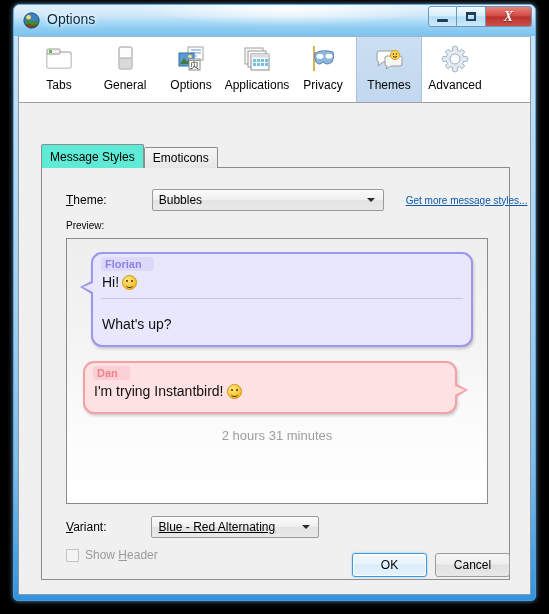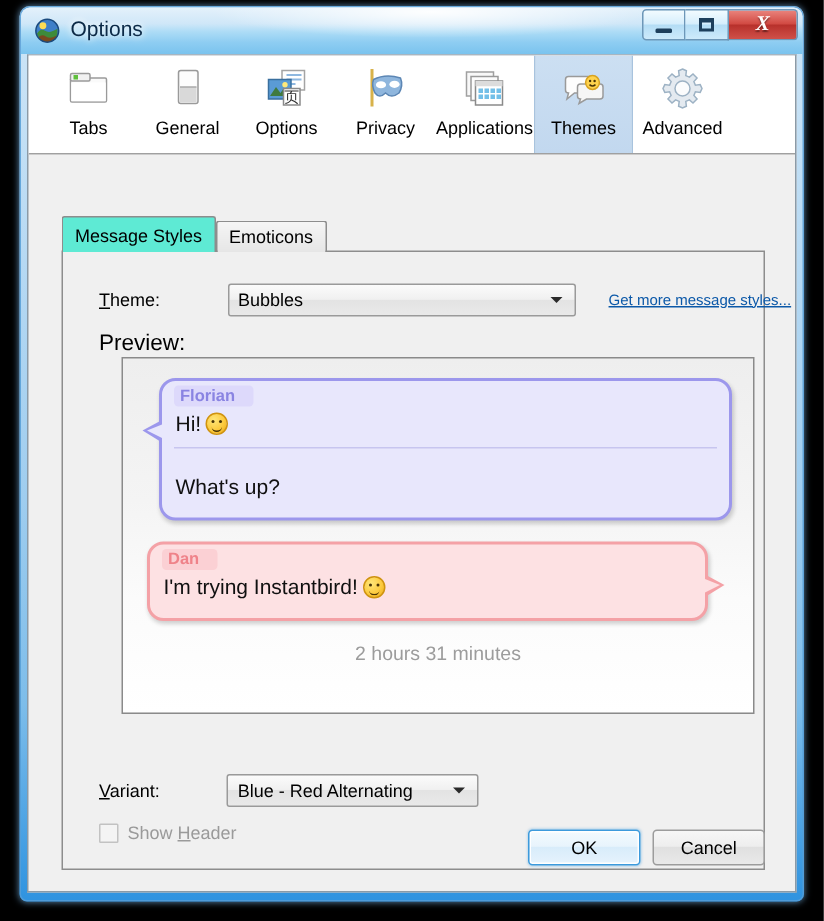--- a/index.html
+++ b/index.html
@@ -283,36 +283,35 @@
     color: #0b58a8;
     text-decoration: underline;
     margin-left: 22px;
     white-space: nowrap;
     cursor: pointer;
   }
 
   #preview-label {
     position: absolute;
     left: 24px; top: 52px;
-    font-size: 15px;
+    font-size: 10px;
     color: #000;
   }
 
   
   #preview-box {
     position: absolute;
     left: 24px;
     top: 70px;
     width: 422px;
-    height: 238px;
+    height: 266px;
     border: 1px solid #8a8a8a;
     background: linear-gradient(180deg, #eeeeee 0%, #f4f4f4 40%, #fbfbfb 68%, #ffffff 100%);
     box-sizing: border-box;
     overflow: hidden;
-    margin-left: 15px;
   }
 
   .bubble-wrap {
     position: relative;
     margin: 0;
   }
 
   .bubble {
     position: relative;
     border-radius: 11px;
@@ -433,21 +432,21 @@
     margin-top: 14px;
   }
 
   
   #variant-row {
     position: absolute;
     left: 24px; top: 348px;
     display: flex;
     align-items: center;
   }
-  #variant-combo { width: 168px; }
+  #variant-combo { width: 168px; text-decoration: underline; }
 
   #show-header-row {
     position: absolute;
     left: 24px; top: 380px;
     display: flex;
     align-items: center;
   }
   .checkbox {
     width: 13px; height: 13px;
     border: 1px solid #c2c2c2;
@@ -556,32 +555,20 @@
             <line x1="16" y1="10" x2="26" y2="10" stroke="#8fb8e0" stroke-width="1.4"></line>
             <line x1="16" y1="13" x2="22" y2="13" stroke="#8fb8e0" stroke-width="1.4"></line>
             <rect x="4" y="10" width="15" height="13" fill="#5a9bd5" stroke="#3a6f9e" stroke-width="1"></rect>
             <path d="M5 21 L9 15 L12 19 L14 16 L18 21 Z" fill="#3f7a3f"></path>
             <circle cx="15" cy="13.5" r="1.8" fill="#ffe97a"></circle>
             <rect x="14" y="16" width="11" height="11" fill="#ffffff" stroke="#8a8a8a" stroke-width="1"></rect>
             <text x="19.5" y="25" font-size="10" text-anchor="middle" fill="#333" font-family="DejaVu Sans, sans-serif">页</text>
           </svg>
         </span>
         <span class="tb-label">Options</span>
-      </div>
-
-      <div class="tb-item">
-        <span class="tb-icon">
-          <svg width="32" height="32" viewBox="0 0 32 32">
-            <rect x="6" y="3" width="2" height="25" fill="#d8b24a"></rect>
-            <path d="M8 10 Q16 6 26 9 Q28 14 25 19 Q20 23 16 19 Q12 23 9 19 Q6.5 14 8 10Z" fill="#8fb6dd" stroke="#5c86b4" stroke-width="1"></path>
-            <ellipse cx="13" cy="13.5" rx="3.4" ry="2.4" fill="#ffffff"></ellipse>
-            <ellipse cx="22" cy="13.2" rx="3.4" ry="2.4" fill="#ffffff"></ellipse>
-          </svg>
-        </span>
-        <span class="tb-label">Privacy</span>
       </div>
 
       <div class="tb-item">
         <span class="tb-icon">
           <svg width="32" height="32" viewBox="0 0 32 32">
             <rect x="4" y="5" width="18" height="16" fill="#f8f8f8" stroke="#a0a0a0" stroke-width="1"></rect>
             <rect x="7" y="8" width="18" height="16" fill="#fcfcfc" stroke="#9a9a9a" stroke-width="1"></rect>
             <rect x="10" y="11" width="18" height="16" fill="#ffffff" stroke="#8a8a8a" stroke-width="1"></rect>
             <rect x="10" y="11" width="18" height="3.5" fill="#dcdcdc"></rect>
             <g fill="#73bfe8">
@@ -592,20 +579,32 @@
               <rect x="12" y="20" width="3" height="3"></rect>
                 <rect x="16" y="20" width="3" height="3"></rect>
               <rect x="20" y="20" width="3" height="3"></rect>
                 <rect x="24" y="20" width="3" height="3"></rect>
             </g>
           </svg>
         </span>
         <span class="tb-label">Applications</span>
       </div>
 
+      <div class="tb-item">
+        <span class="tb-icon">
+          <svg width="32" height="32" viewBox="0 0 32 32">
+            <rect x="6" y="3" width="2" height="25" fill="#d8b24a"></rect>
+            <path d="M8 10 Q16 6 26 9 Q28 14 25 19 Q20 23 16 19 Q12 23 9 19 Q6.5 14 8 10Z" fill="#8fb6dd" stroke="#5c86b4" stroke-width="1"></path>
+            <ellipse cx="13" cy="13.5" rx="3.4" ry="2.4" fill="#ffffff"></ellipse>
+            <ellipse cx="22" cy="13.2" rx="3.4" ry="2.4" fill="#ffffff"></ellipse>
+          </svg>
+        </span>
+        <span class="tb-label">Privacy</span>
+      </div>
+
       <div class="tb-item selected">
         <span class="tb-icon">
           <svg width="32" height="32" viewBox="0 0 32 32">
             <path d="M4 10 Q4 8 6 8 L21 8 Q23 8 23 10 L23 17 Q23 19 21 19 L10 19 L5 23 L6 19 Q4 19 4 17 Z" fill="#fdfdfd" stroke="#9a9a9a" stroke-width="1"></path>
             <path d="M12 15 Q12 13 14 13 L27 13 Q29 13 29 15 L29 21 Q29 23 27 23 L18 23 L13 26 L14 23 Q12 23 12 21 Z" fill="#f6f6f6" stroke="#9a9a9a" stroke-width="1"></path>
             <circle cx="22" cy="12" r="4.6" fill="#ffd34d" stroke="#d8a321" stroke-width="1"></circle>
             <circle cx="20.4" cy="11" r="0.8" fill="#4a3406"></circle>
             <circle cx="23.4" cy="11" r="0.8" fill="#4a3406"></circle>
             <path d="M20 13.4 Q22 15.2 24 13.4" stroke="#4a3406" stroke-width="1" fill="none"></path>
           </svg>

